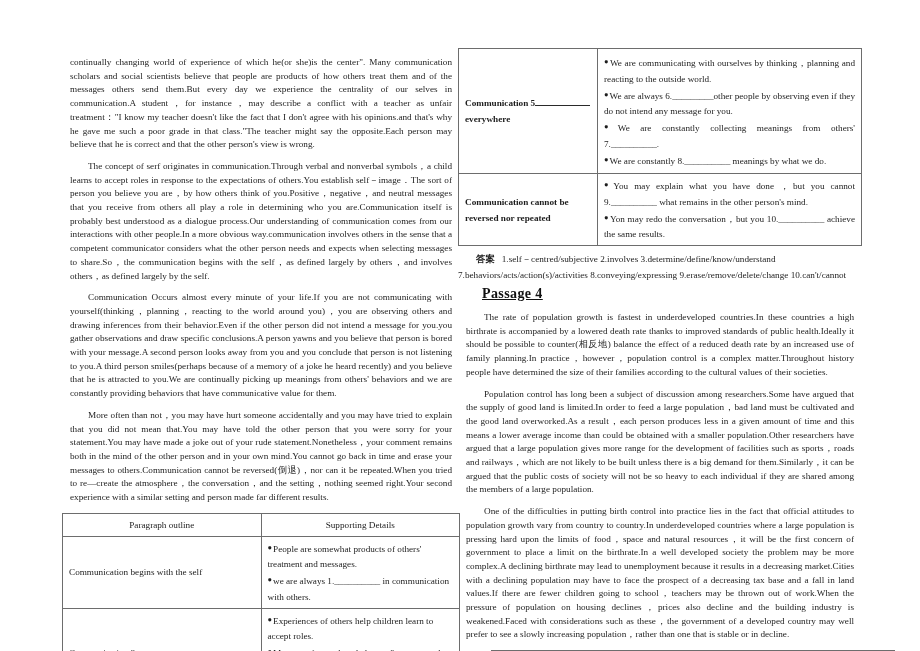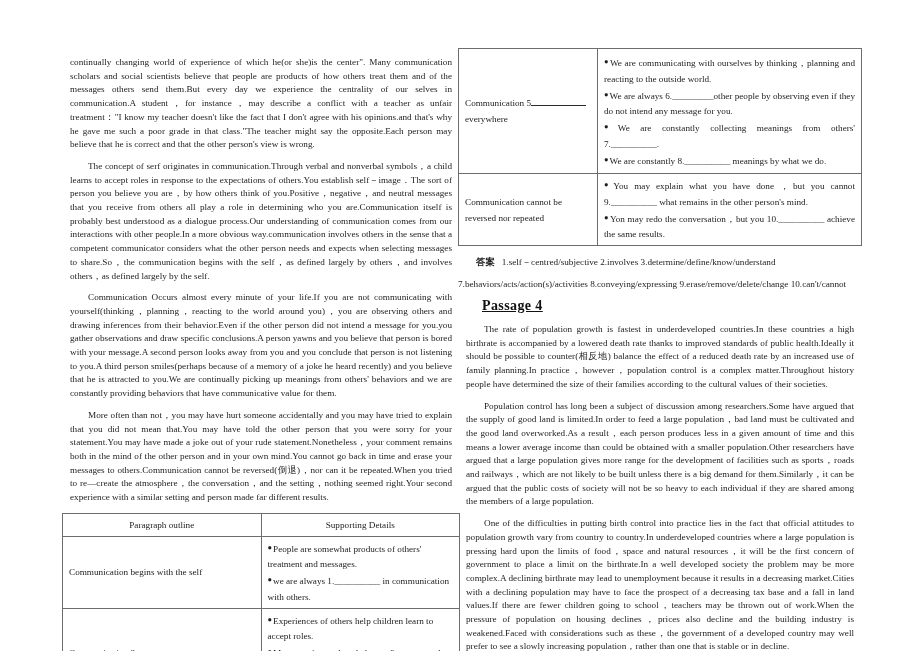--- a/index.html
+++ b/index.html
@@ -76,29 +76,29 @@
   .blank { display: inline-block; border-bottom: 1px solid #2a2a2a; }
   .b55 { width: 55px; }
 
   
   .tbl-outline { margin-top: 6px; }
   .tbl-outline td.lbl { width: 142px; }
   .cell-tall-1 { height: 48px; }
   .cell-tall-2 { height: 70px; }
 
   
-  .tbl-right-top td.lbl { width: 126px; }
+  .tbl-right-top td.lbl { width: 126px; font-weight: bold; }
   .rt-cell-1 { height: 118px; }
   .rt-cell-2 { height: 64px; }
 
   
   .answer-key {
     margin-top: 5px;
     font-size: 9.2px;
-    line-height: 22px;
+    line-height: 16px;
     color: #1d1d1d;
   }
   .answer-key .cn {
     font-weight: 700;
     margin-left: 18px;
     margin-right: 7px;
     font-family: "DejaVu Sans", "Liberation Sans", sans-serif;
     font-size: 9.4px;
   }
   .ak-line { display: block; white-space: nowrap; }

